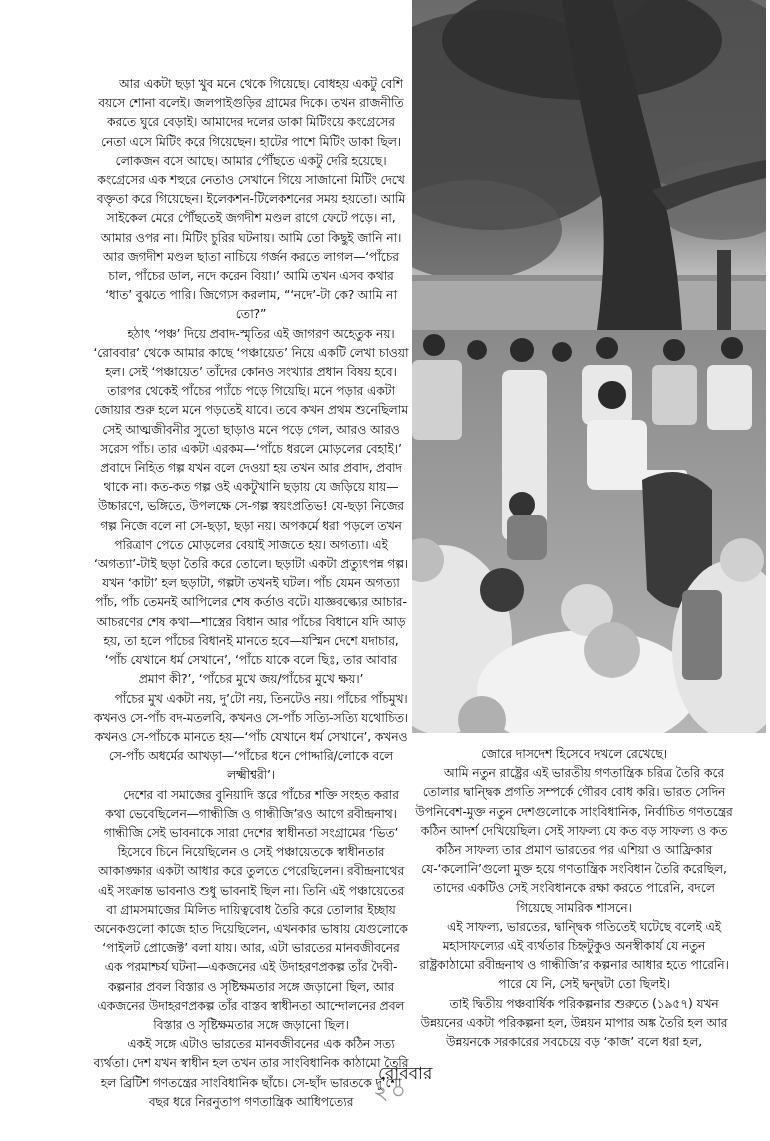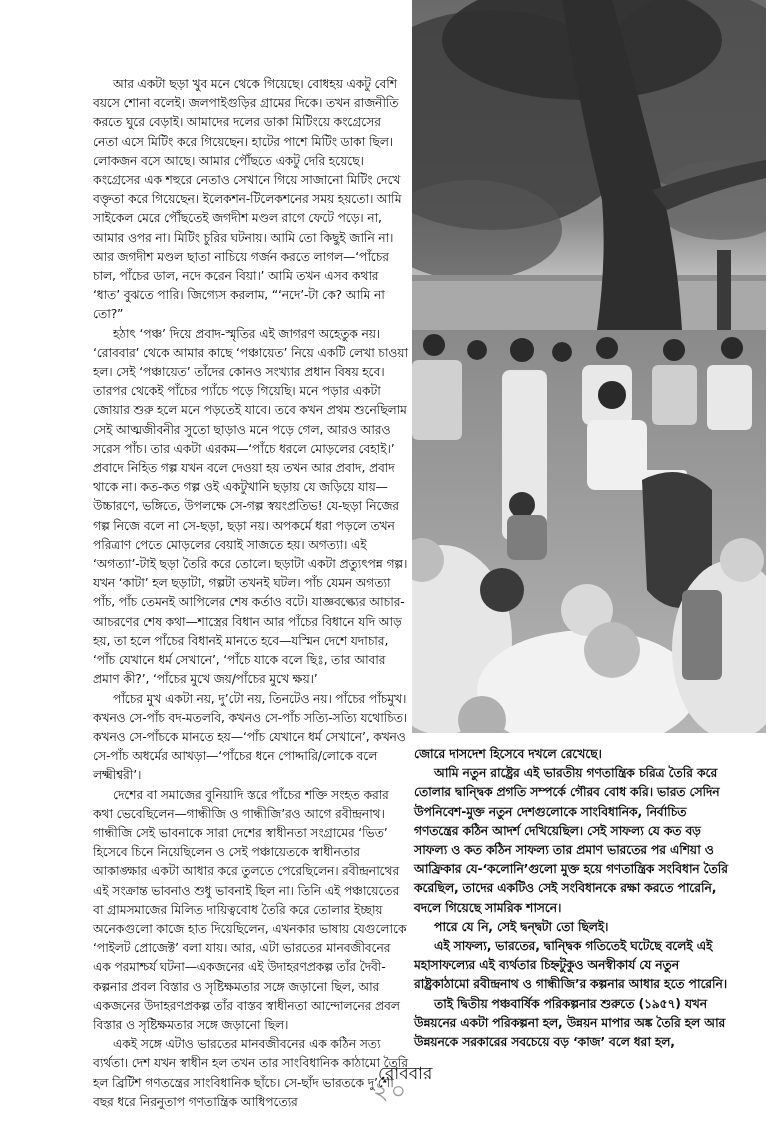--- a/index.html
+++ b/index.html
@@ -1,22 +1,22 @@
 <!DOCTYPE html>
 <html><head>
 <meta charset="utf-8">
 <style>
   html, body { margin:0; padding:0; background:#ffffff; }
   body { width:770px; height:1141px; position:relative; overflow:hidden;
          font-family:"DejaVu Sans", sans-serif; color:#111; }
-  .col { position:absolute; font-size:12.4px; line-height:19.2px; letter-spacing:-0.2px; }
+  .col { position:absolute; font-size:12.4px; line-height:19.2px; letter-spacing:-0.2px;text-align:center; }
   .col p { margin:0; text-indent:20px; }
   .col p.noindent { text-indent:0; }
   #left-col { left:93px; top:74px; width:316px; }
-  #right-col { left:414px; top:744px; width:320px;font-weight:bold; }
+  #right-col { left:414px; top:744px; width:320px; }
   #photo { position:absolute; left:412px; top:0; width:354px; height:733px; overflow:hidden;
            background:#9a9a9a; }
   #photo svg { display:block; }
   #footer-label { position:absolute; left:378px; top:1060px; font-size:17px; color:#111; }
   #page-number { position:absolute; left:373px; top:1074px; font-size:24px; color:#999;
                  font-family:"DejaVu Serif", serif; letter-spacing:2px; line-height:34px; }
 </style>
 </head>
 <body>
 
@@ -95,19 +95,19 @@
     </g>
 
     <circle cx="110" cy="505" r="13" fill="#333"></circle>
     <rect x="95" y="515" width="40" height="45" rx="8" fill="#7d7d7d"></rect>
   </svg>
 </div>
 
 <div id="right-col" class="col">
   <p class="noindent">জোরে দাসদেশ হিসেবে দখলে রেখেছে।</p>
   <p>আমি নতুন রাষ্ট্রের এই ভারতীয় গণতান্ত্রিক চরিত্র তৈরি করে তোলার দ্বান্দ্বিক প্রগতি সম্পর্কে গৌরব বোধ করি। ভারত সেদিন উপনিবেশ-মুক্ত নতুন দেশগুলোকে সাংবিধানিক, নির্বাচিত গণতন্ত্রের কঠিন আদর্শ দেখিয়েছিল। সেই সাফল্য যে কত বড় সাফল্য ও কত কঠিন সাফল্য তার প্রমাণ ভারতের পর এশিয়া ও আফ্রিকার যে-‘কলোনি’গুলো মুক্ত হয়ে গণতান্ত্রিক সংবিধান তৈরি করেছিল, তাদের একটিও সেই সংবিধানকে রক্ষা করতে পারেনি, বদলে গিয়েছে সামরিক শাসনে।</p>
+  <p>এই সাফল্য, ভারতের, দ্বান্দ্বিক গতিতেই ঘটেছে বলেই এই মহাসাফল্যের এই ব্যর্থতার চিহ্নটুকুও অনস্বীকার্য যে নতুন রাষ্ট্রকাঠামো রবীন্দ্রনাথ ও গান্ধীজি’র কল্পনার আধার হতে পারেনি।</p>
   <p>পারে যে নি, সেই দ্বন্দ্বটা তো ছিলই।</p>
-  <p>এই সাফল্য, ভারতের, দ্বান্দ্বিক গতিতেই ঘটেছে বলেই এই মহাসাফল্যের এই ব্যর্থতার চিহ্নটুকুও অনস্বীকার্য যে নতুন রাষ্ট্রকাঠামো রবীন্দ্রনাথ ও গান্ধীজি’র কল্পনার আধার হতে পারেনি।</p>
   <p>তাই দ্বিতীয় পঞ্চবার্ষিক পরিকল্পনার শুরুতে (১৯৫৭) যখন উন্নয়নের একটা পরিকল্পনা হল, উন্নয়ন মাপার অঙ্ক তৈরি হল আর উন্নয়নকে সরকারের সবচেয়ে বড় ‘কাজ’ বলে ধরা হল,</p>
 </div>
 
 <div id="footer-label">রোববার</div>
 <div id="page-number">২০</div>
 
 </body></html>

